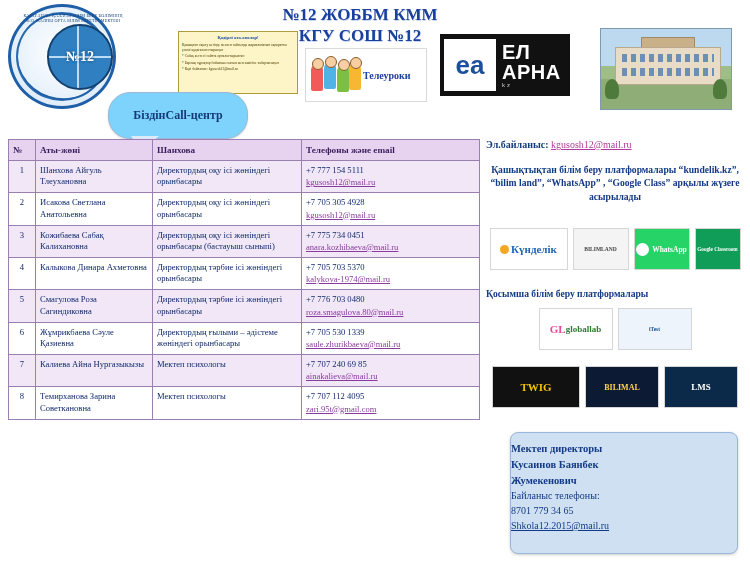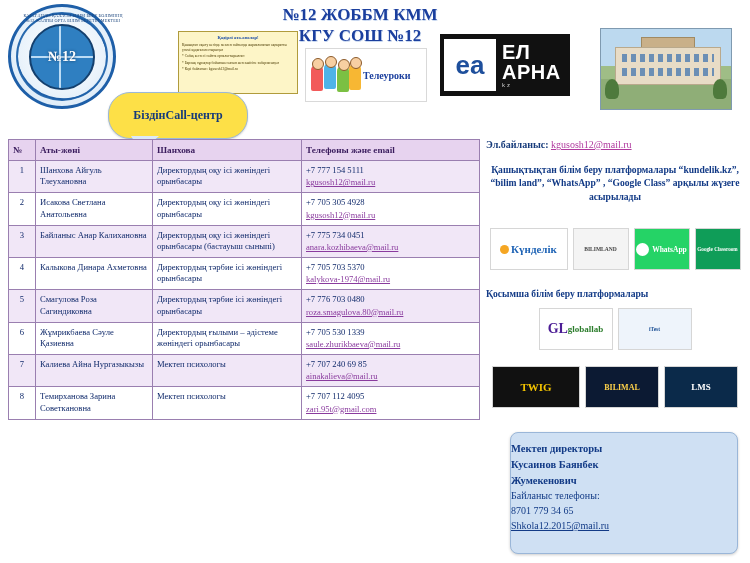--- a/index.html
+++ b/index.html
@@ -13,21 +13,21 @@
   }
   .page{position:relative;width:750px;height:563px;}
 
   
   .logo{
     position:absolute;left:8px;top:4px;width:108px;height:105px;
     border-radius:50%;
     background:radial-gradient(circle at 50% 45%, #ffffff 0%, #eaf3fb 55%, #cfe3f5 100%);
     border:3px solid #1e5fa8;
     box-sizing:border-box;
-    display:flex;align-items:center;justify-content:center;
+    display:flex;align-items:center;justify-content:flex-end;
   }
   .logo .ring{
     position:absolute;inset:5px;border-radius:50%;border:2px solid #2b6cb0;
   }
   .logo .globe{
     position:relative;width:62px;height:62px;border-radius:50%;
     background:#2f7fc1;border:2px solid #14406e;
     overflow:hidden;
   }
   .logo .globe:before{
@@ -122,21 +122,21 @@
   .school-photo .roof{
     position:absolute;left:40px;top:8px;width:52px;height:12px;background:#c9b089;border:1px solid #a08a63;
   }
   .school-photo .tree{position:absolute;bottom:10px;width:14px;height:20px;border-radius:50% 50% 30% 30%;background:#4e7a3c;}
   .school-photo .t1{left:4px;}
   .school-photo .t2{left:112px;}
 
   
   .callout{
     position:absolute;left:108px;top:92px;width:138px;height:45px;
-    background:#fde047;border:1px solid #9bb8d8;border-radius:22px;
+    background:#7dd3fc;border:1px solid #9bb8d8;border-radius:22px;
     display:flex;align-items:center;justify-content:center;text-align:center;
     font-size:12px;font-weight:bold;color:#153a7a;line-height:1.25;
     box-shadow:0 1px 2px rgba(0,0,0,.15);
   }
   .callout:after{
     content:"";position:absolute;left:22px;bottom:-14px;
     border-left:10px solid transparent;border-right:18px solid transparent;
     border-top:16px solid #dce9f8;
   }
 
@@ -182,21 +182,21 @@
   .lg-bilim{width:56px;background:#f4f4f4;color:#444;font-size:5.5px;}
   .lg-wa{width:56px;background:#25d366;color:#fff;font-size:7.5px;}
   .lg-wa .wa-circle{width:13px;height:13px;border-radius:50%;background:#fff;display:inline-block;margin-right:3px;vertical-align:-2px;}
   .lg-gc{width:46px;background:#0f9d58;color:#fff;font-size:5.2px;}
 
   .subtitle2{
     top:288px;width:258px;text-align:left;font-size:9.6px;font-weight:bold;color:#123a86;
   }
 
   .lg-global{width:74px;background:#ffffff;color:#2c7d2c;font-size:9px;}
-  .lg-global .g{color:#4c1d95;font-size:14px;font-weight:bold;}
+  .lg-global .g{color:#ec4899;font-size:11px;font-weight:bold;}
   .lg-iitu{width:74px;background:#eef4fb;color:#1b4f94;font-size:5.5px;}
   .lg-imekt{width:74px;background:#ffffff;color:#f08a24;font-size:8px;}
   .lg-imekt .sun{display:inline-block;width:14px;height:14px;border-radius:50%;background:#f7941d;margin-right:3px;vertical-align:-3px;}
 
   .lg-tuid{width:88px;background:#111;color:#f3c300;font-size:11px;font-weight:bold;}
   .lg-bulb{width:74px;background:#0c1a33;color:#ffd24a;font-size:8px;}
   .lg-lms{width:74px;background:#0b2a4a;color:#ffffff;font-size:9px;}
 
   
   .director{
@@ -295,21 +295,21 @@
         <td class="col-n">2</td>
         <td>Исакова Светлана Анатольевна</td>
         <td>Директордың оқу ісі жөніндегі орынбасары</td>
         <td>
           <span class="phone">+7 705 305 4928</span>
           <span class="mail">kgusosh12@mail.ru</span>
         </td>
       </tr>
       <tr>
         <td class="col-n">3</td>
-        <td>Байланыс Анар Калихановна</td>
+        <td>Кожибаева Сабақ Калихановна</td>
         <td>Директордың оқу ісі жөніндегі орынбасары (бастауыш  сыныпі)</td>
         <td>
           <span class="phone">+7 775 734 0451</span>
           <span class="mail">anara.kozhibaeva@mail.ru</span>
         </td>
       </tr>
       <tr>
         <td class="col-n">4</td>
         <td>Калыкова Динара Ахметовна</td>
         <td>Директордың тәрбие ісі жөніндегі орынбасары</td>

